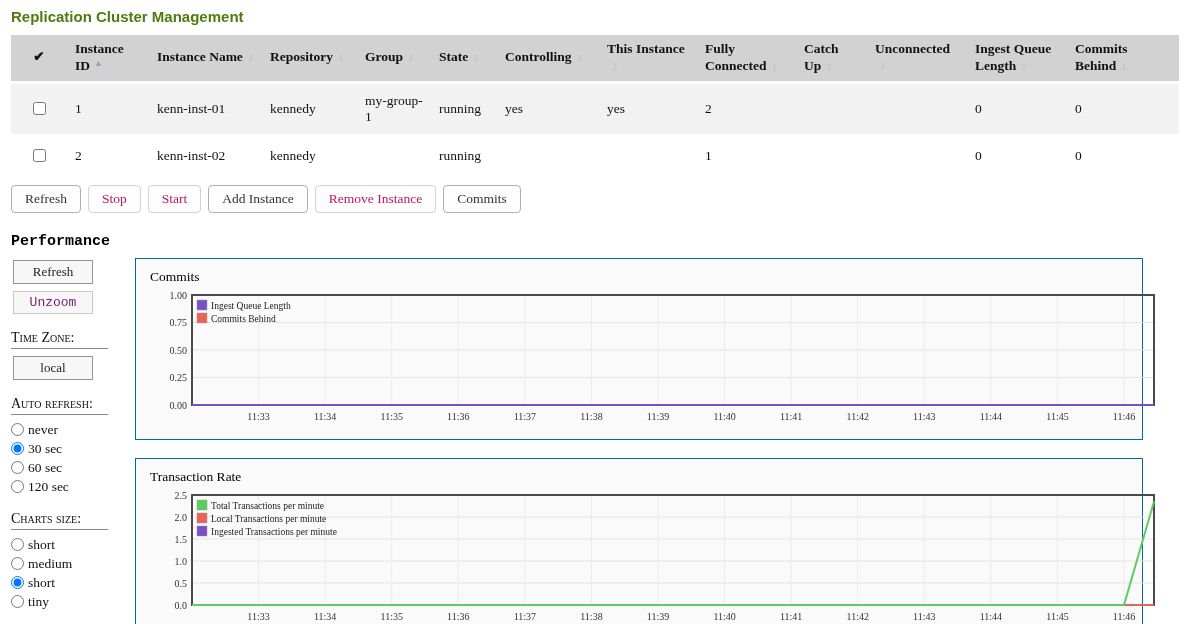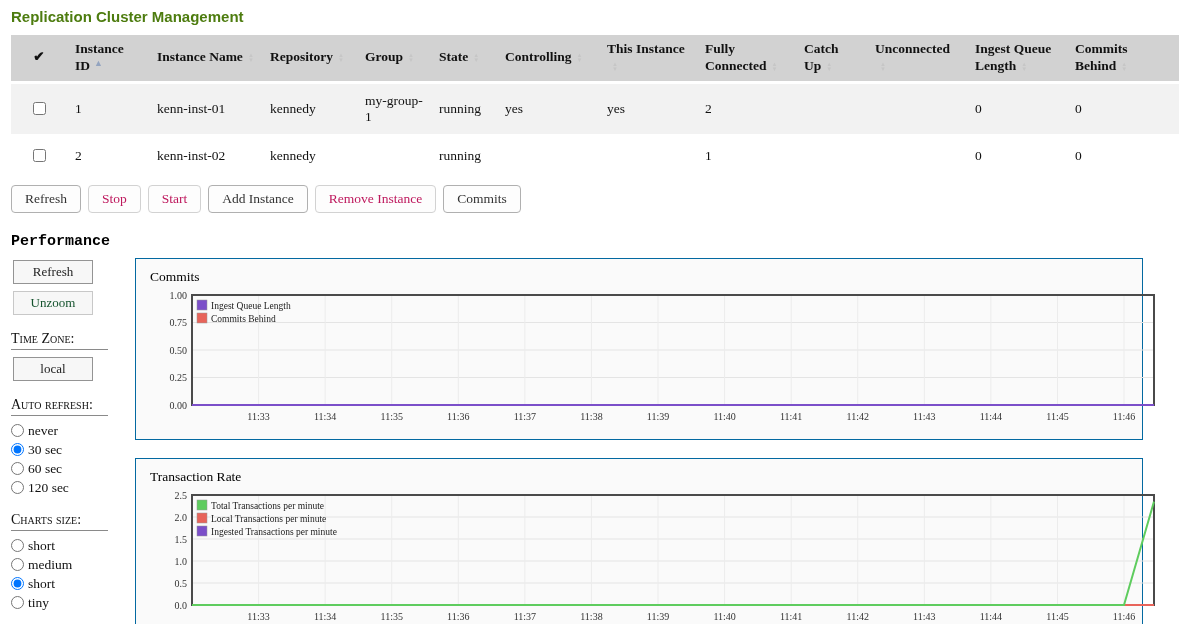--- a/index.html
+++ b/index.html
@@ -47,21 +47,21 @@
   .perf-layout { display: flex; align-items: flex-start; }
   .perf-sidebar { width: 124px; flex: 0 0 auto; padding-top: 2px; }
   .charts-col { display: flex; flex-direction: column; gap: 18px; }
 
   .side-btn {
     display: block; width: 80px; text-align: center;
     font-family: "Liberation Serif", serif; font-size: 13px; color: #222;
     background: #f7f7f7; border: 1px solid #949494;
     padding: 3px 0; margin: 0 0 7px 2px; cursor: pointer;
   }
-  .side-btn[data-disabled="true"] { color: #14532d; border-color: #c8c8c8; cursor: default; }
+  .side-btn[data-disabled="true"] { color: #701a75; border-color: #c8c8c8; cursor: default; font-family: Liberation Mono, monospace; }
 
   .ctl-label {
     font-variant: small-caps; font-size: 14px; color: #111;
     border-bottom: 1px solid #8a8a8a; width: 97px;
     padding-bottom: 2px; margin: 16px 0 7px 0;
   }
   .radio-row { display: flex; align-items: center; margin: 3px 0; font-size: 13.5px; cursor: pointer; }
   .radio-row input { margin: 0 4px 0 0; cursor: pointer; }
 
   

